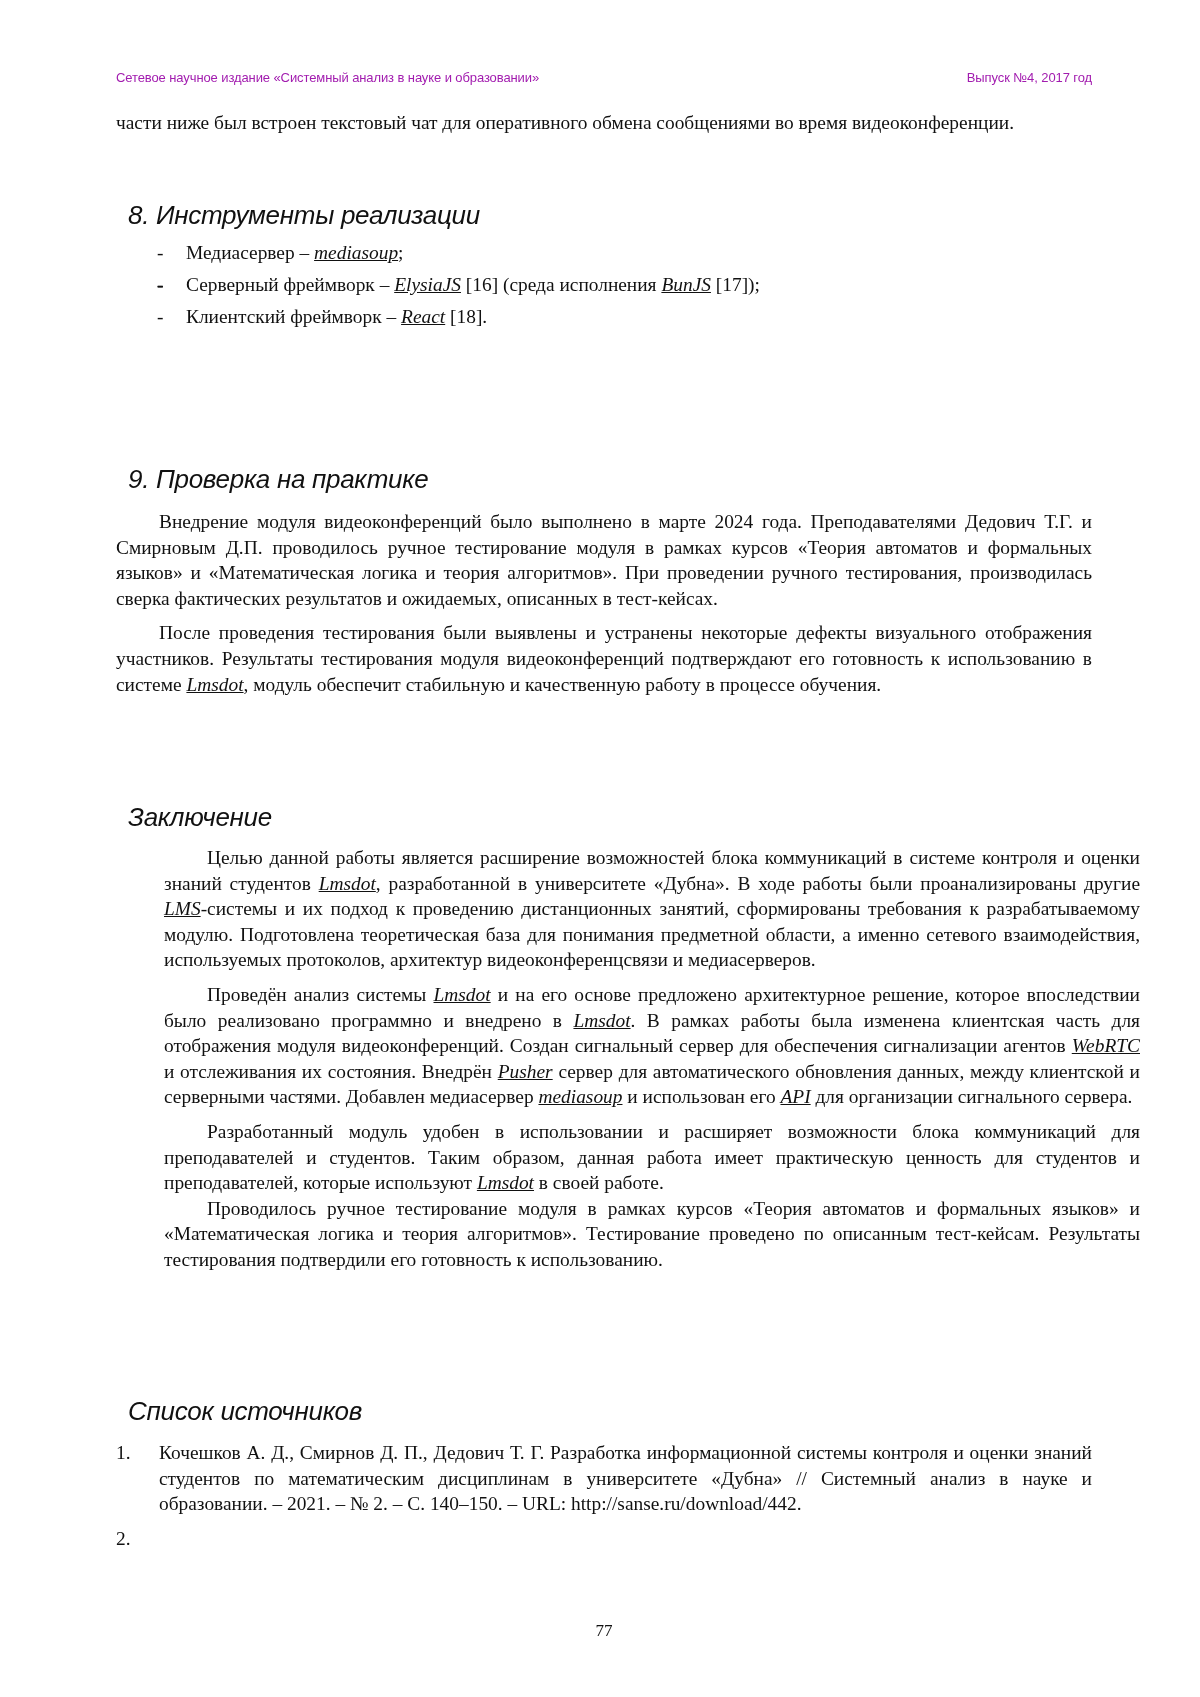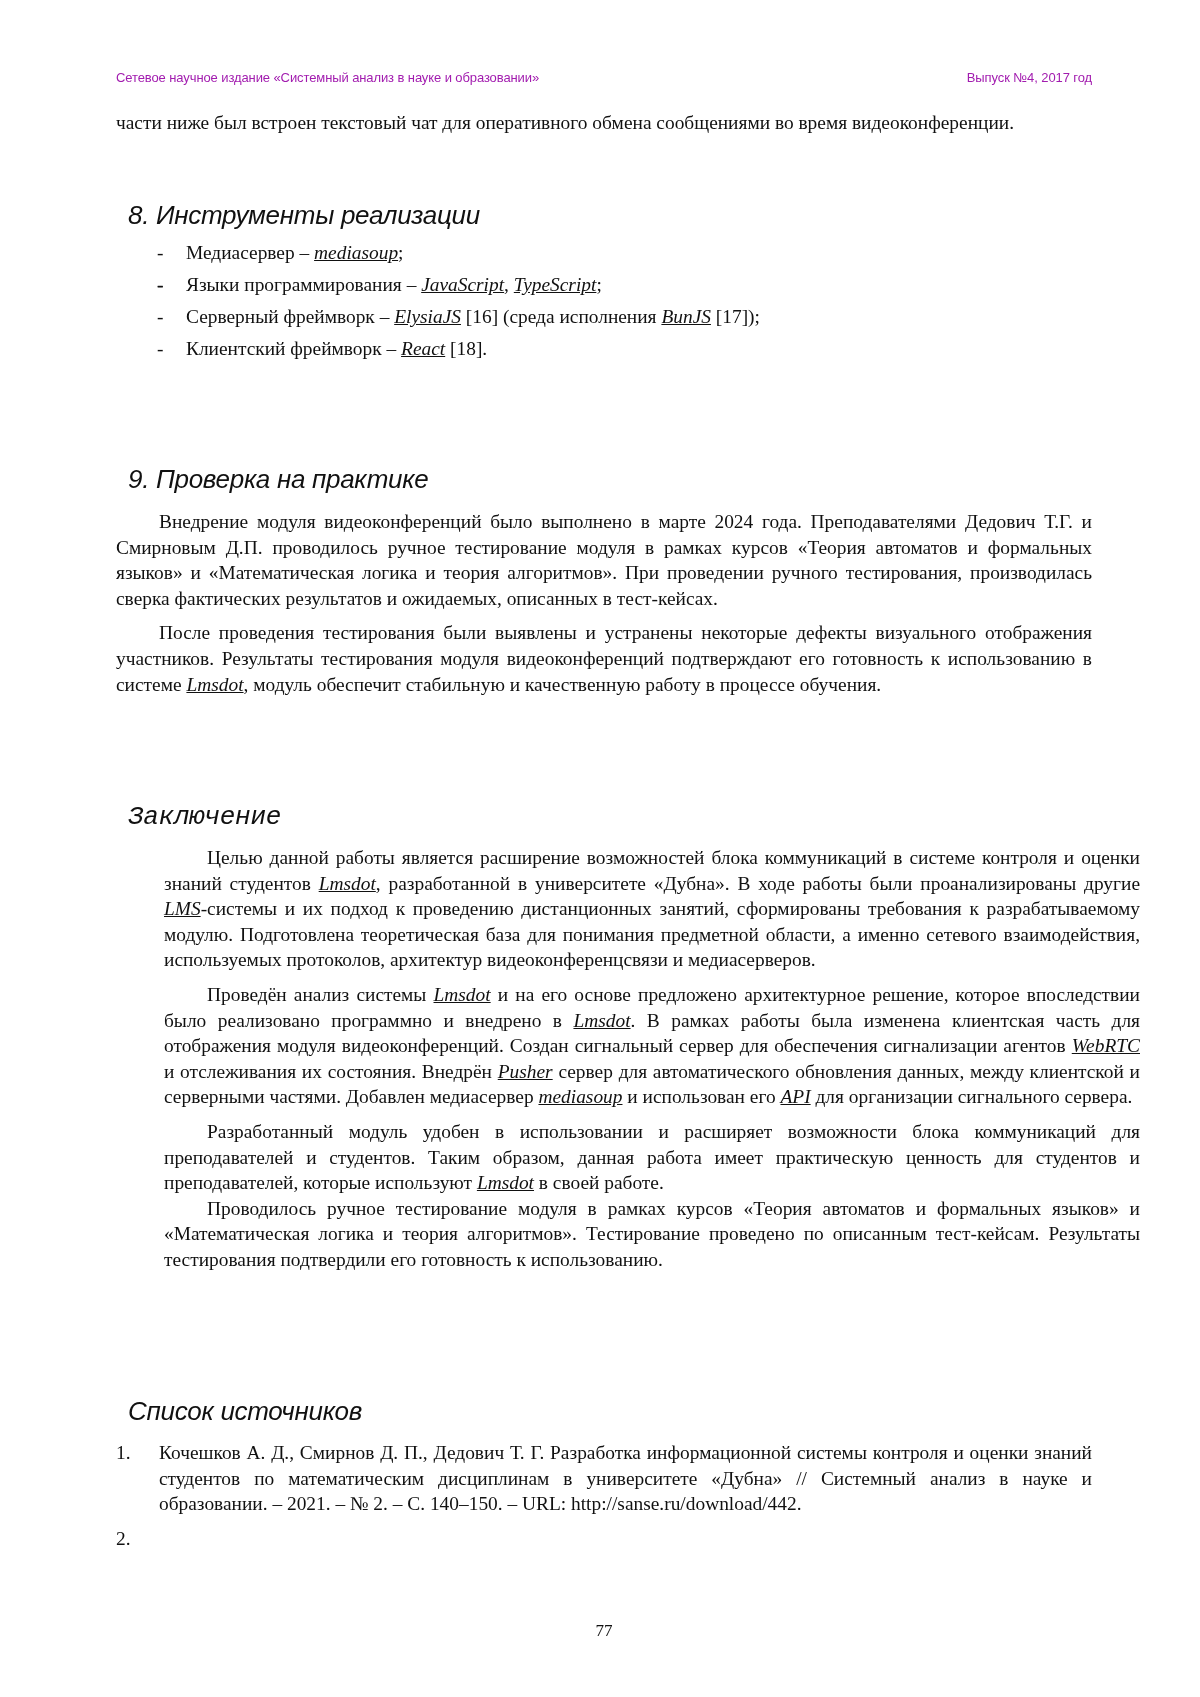--- a/index.html
+++ b/index.html
@@ -37,34 +37,34 @@
   <div class="block serif" style="top:110px;">
     <p class="p">части ниже был встроен текстовый чат для оперативного обмена сообщениями во время видеоконференции.</p>
   </div>
 
   <h2 class="h" style="top:188px;">8. Инструменты реализации</h2>
 
   <div class="block serif" style="top:240px;">
     <ul class="list">
       <li><span class="dash">-</span><span>Медиасервер – <i>mediasoup</i>;</span></li>
       <li><span class="dash">-</span></li>
-      <li><span class="dash">-</span><span>Языки программирования – <i>JavaScript</i>, <i>TypeScript</i>;</span></li>
+      <li><span class="dash">-</span></li>
       <li><span class="dash">-</span><span>Серверный фреймворк – <i>ElysiaJS</i> [16] (среда исполнения <i>BunJS</i> [17]);</span></li>
       <li><span class="dash">-</span><span>Клиентский фреймворк – <i>React</i> [18].</span></li>
     </ul>
   </div>
 
   <h2 class="h" style="top:452px;">9. Проверка на практике</h2>
 
   <div class="block serif" style="top:509px;">
     <p class="p indent" style="margin-bottom:9px;">Внедрение модуля видеоконференций было выполнено в марте 2024 года. Преподавателями Дедович Т.Г. и Смирновым Д.П. проводилось ручное тестирование модуля в рамках курсов «Теория автоматов и формальных языков» и «Математическая логика и теория алгоритмов». При проведении ручного тестирования, производилась сверка фактических результатов и ожидаемых, описанных в тест-кейсах.</p>
     <p class="p indent">После проведения тестирования были выявлены и устранены некоторые дефекты визуального отображения участников. Результаты тестирования модуля видеоконференций подтверждают его готовность к использованию в системе <i>Lmsdot</i>, модуль обеспечит стабильную и качественную работу в процессе обучения.</p>
   </div>
 
-  <h2 class="h" style="top:790px;font-family:Liberation Mono, monospace;">Заключение</h2>
+  <h2 class="h" style="top:790px;">Заключение</h2>
 
   <div class="block serif" style="top:845px;margin-left:48px;">
     <p class="p indent" style="margin-bottom:9px;">Целью данной работы является расширение возможностей блока коммуникаций в системе контроля и оценки знаний студентов <i>Lmsdot</i>, разработанной в университете «Дубна». В ходе работы были проанализированы другие <i>LMS</i>-системы и их подход к проведению дистанционных занятий, сформированы требования к разрабатываемому модулю. Подготовлена теоретическая база для понимания предметной области, а именно сетевого взаимодействия, используемых протоколов, архитектур видеоконференцсвязи и медиасерверов.</p>
     <p class="p indent" style="margin-bottom:9px;">Проведён анализ системы <i>Lmsdot</i> и на его основе предложено архитектурное решение, которое впоследствии было реализовано программно и внедрено в <i>Lmsdot</i>. В рамках работы была изменена клиентская часть для отображения модуля видеоконференций. Создан сигнальный сервер для обеспечения сигнализации агентов <i>WebRTC</i> и отслеживания их состояния. Внедрён <i>Pusher</i> сервер для автоматического обновления данных, между клиентской и серверными частями. Добавлен медиасервер <i>mediasoup</i> и использован его <i>API</i> для организации сигнального сервера.</p>
     <p class="p indent">Разработанный модуль удобен в использовании и расширяет возможности блока коммуникаций для преподавателей и студентов. Таким образом, данная работа имеет практическую ценность для студентов и преподавателей, которые используют <i>Lmsdot</i> в своей работе.</p>
     <p class="p indent" style="margin-bottom:9px;">Проводилось ручное тестирование модуля в рамках курсов «Теория автоматов и формальных языков» и «Математическая логика и теория алгоритмов». Тестирование проведено по описанным тест-кейсам. Результаты тестирования подтвердили его готовность к использованию.</p>
   </div>
 
   <h2 class="h" style="top:1384px;">Список источников</h2>
 

